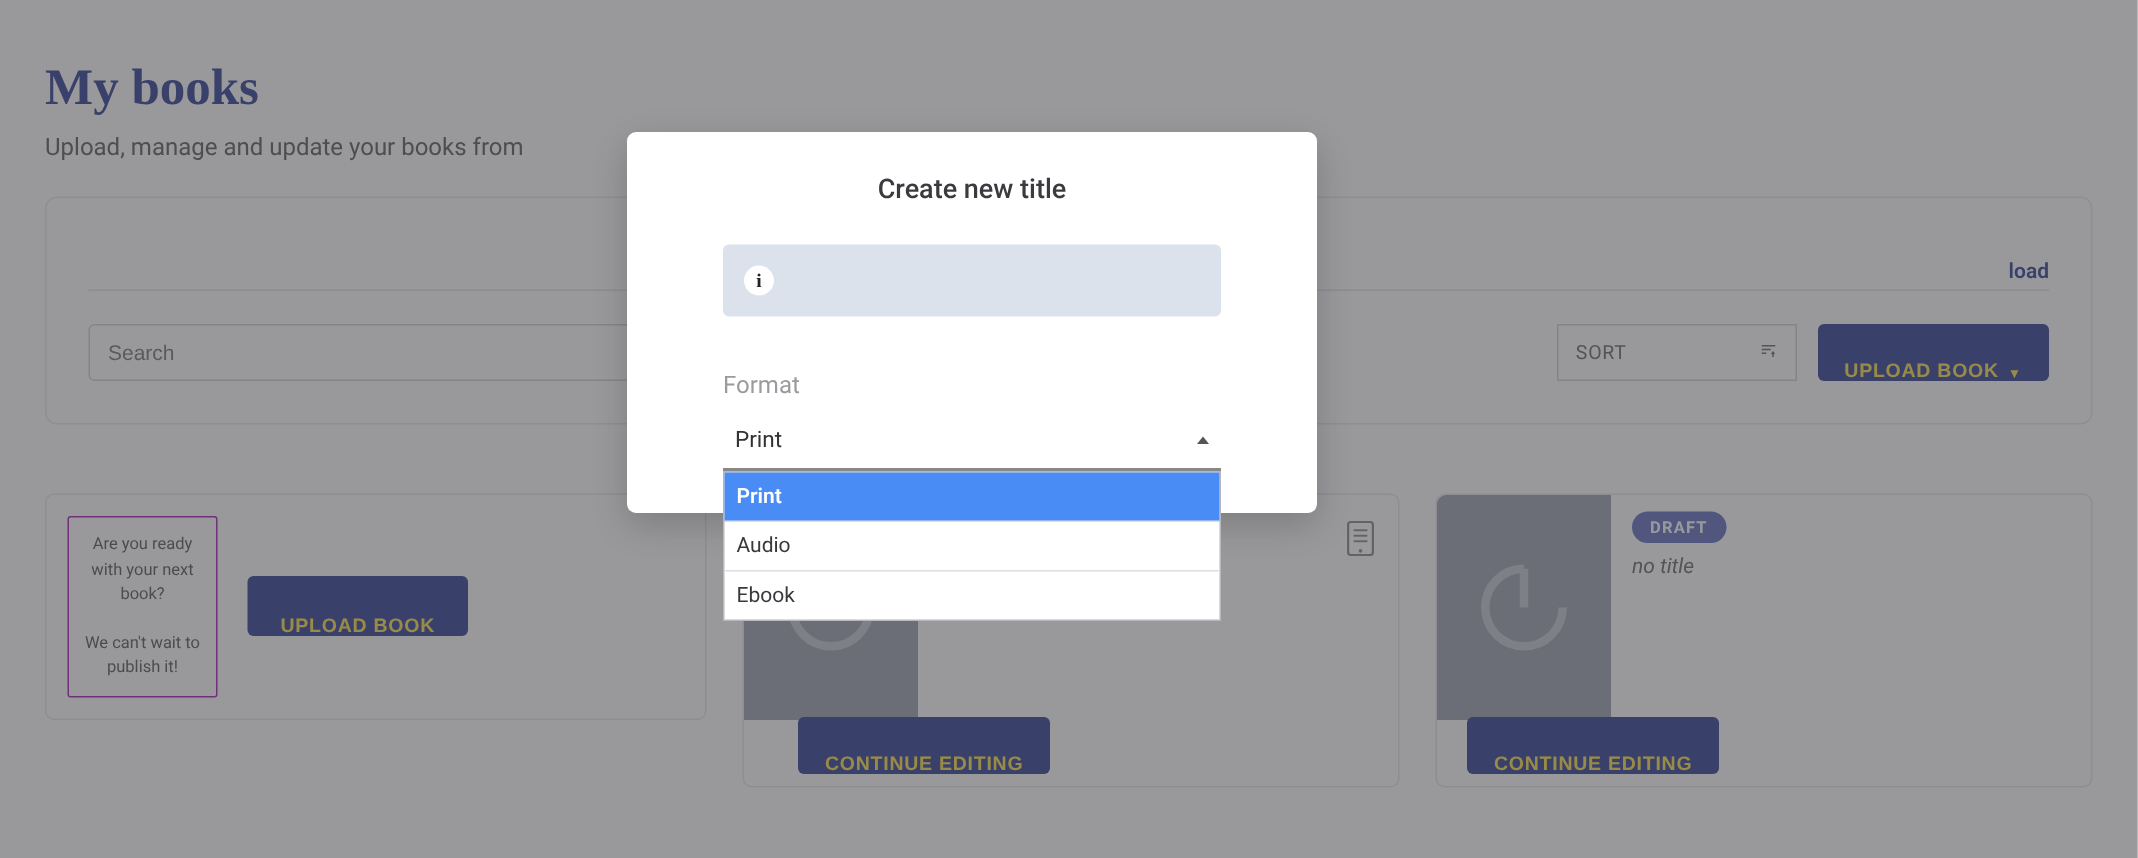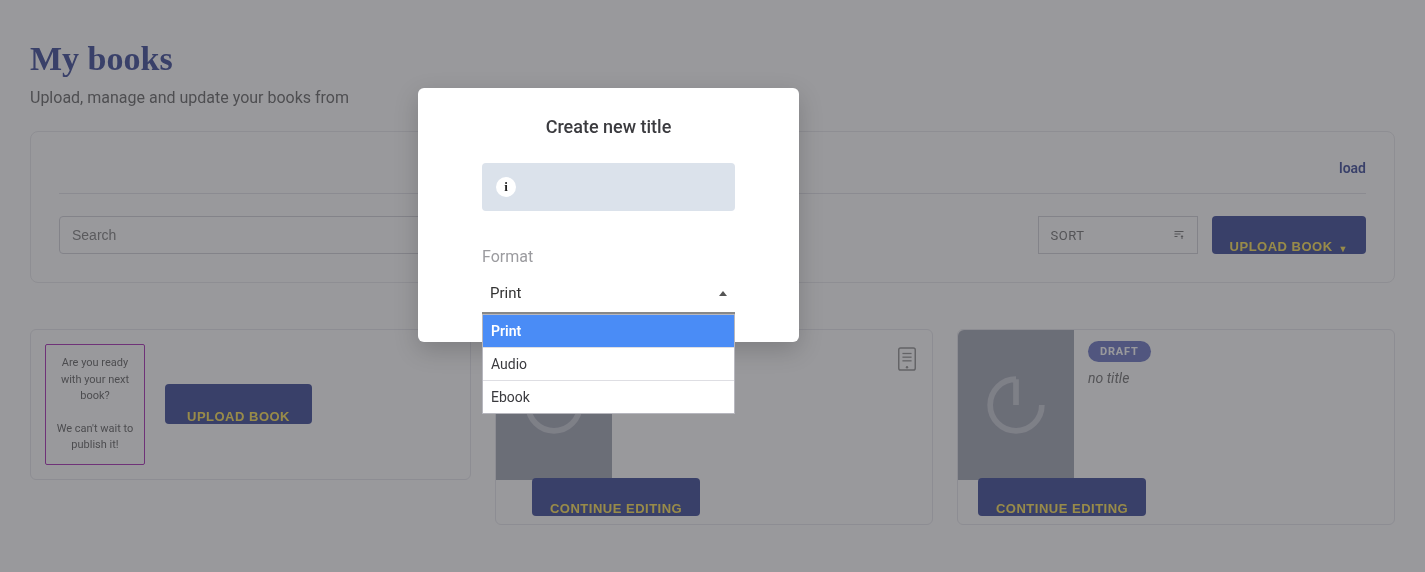--- a/index.html
+++ b/index.html
@@ -38,21 +38,21 @@
     background: #fff;
   }
   .tabs-row {
     border-bottom: 1px solid #e1e1e6;
     height: 34px;
     position: relative;
   }
   .tabs-row .tab-link {
     position: absolute;
     right: 0;
-    top: 0;
+    top: 13px;
     color: #2b3a8f;
     font-size: 14px;
     font-weight: 600;
   }
   .controls-row {
     display: flex;
     gap: 14px;
     align-items: center;
     margin-top: 22px;
   }
@@ -193,21 +193,21 @@
     position: absolute;
     inset: 0;
     background: rgba(70,70,74,0.55);
   }
 
   
   .modal {
     position: absolute;
     left: 418px;
     top: 88px;
-    width: 381px;
+    width: 460px;
     background: #fff;
     border-radius: 6px;
     padding: 28px 34px 28px 34px;
     box-shadow: 0 8px 24px rgba(0,0,0,0.18);
   }
   .modal-title {
     text-align: center;
     font-size: 18px;
     font-weight: 500;
     color: #3b3b3f;

